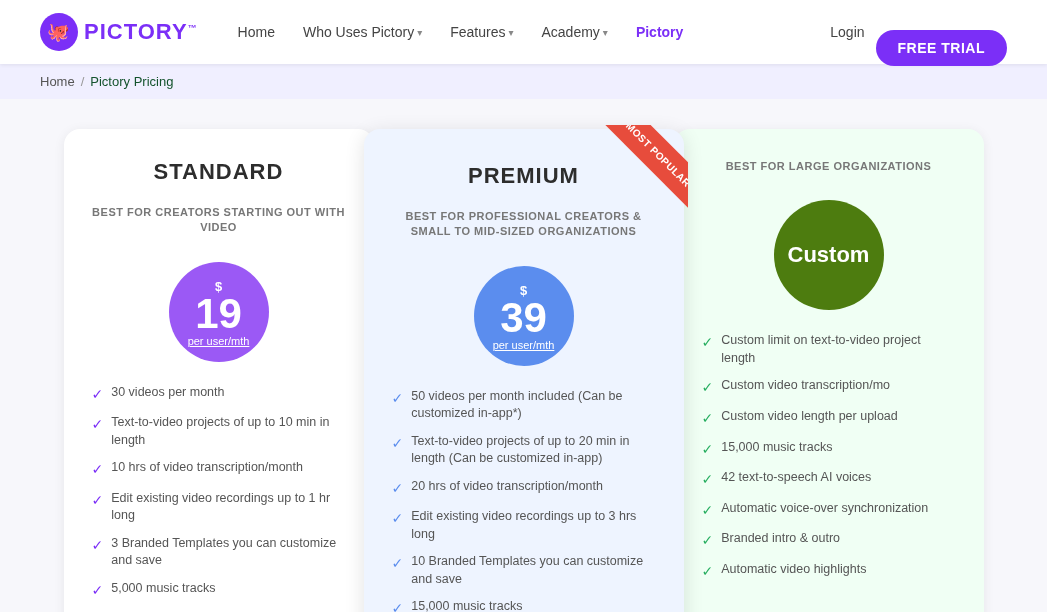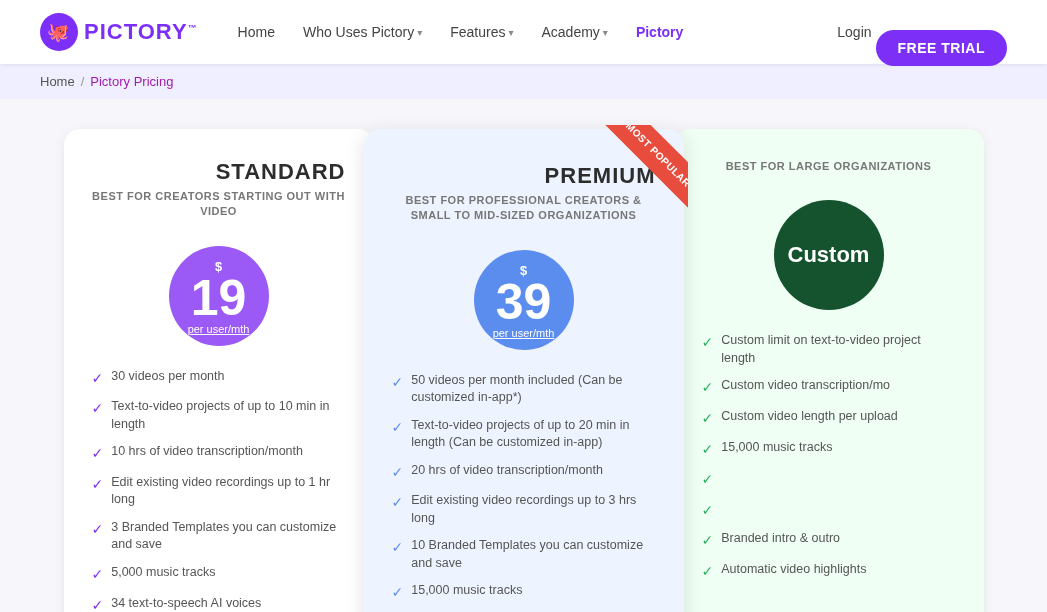--- a/index.html
+++ b/index.html
@@ -35,39 +35,39 @@
     .logo-tm { font-size: 9px; vertical-align: super; color: #7b2ff7; }
     .nav-links {
       display: flex; align-items: center; gap: 28px; flex: 1;
     }
     .nav-link {
       color: #444; text-decoration: none; font-size: 14px; cursor: pointer;
       display: flex; align-items: center; gap: 3px;
     }
     .nav-link.active { color: #7b2ff7; font-weight: 600; }
     .nav-link .chevron { font-size: 10px; color: #888; }
-    .nav-actions { display: flex; align-items: center; gap: 4px; }
+    .nav-actions { display: flex; align-items: center; gap: 11px; }
     .nav-login { color: #444; text-decoration: none; font-size: 14px; cursor: pointer; }
     .btn-free-trial {
       background: #7b2ff7; color: #fff; border: none; border-radius: 30px;
       padding: 10px 22px; font-size: 14px; font-weight: 700; cursor: pointer;
       letter-spacing: 0.5px;
       margin-top: 31px;
     }
 
     
     .breadcrumb {
       background: #f0efff;
       padding: 10px 40px;
       display: flex; align-items: center; gap: 6px;
       font-size: 13px; color: #666;
     }
     .breadcrumb a { color: #555; text-decoration: none; }
     .breadcrumb .sep { color: #999; }
-    .breadcrumb .current { color: #a21caf; }
+    .breadcrumb .current { color: #14532d; }
 
     
     .pricing-section {
       padding: 30px 30px 40px;
       display: flex;
       justify-content: center;
       gap: 0;
       align-items: flex-start;
     }
 
@@ -86,43 +86,43 @@
     .card-premium {
       z-index: 2;
       background: #eef4ff;
       width: 320px;
       padding-top: 34px;
       box-shadow: 0 4px 20px rgba(0,0,0,0.12);
     }
     .card-enterprise { margin-left: -10px; z-index: 1; background: #f0fff4; }
 
     .card-title {
-      font-size: 22px; font-weight: 800; text-align: right;
-      color: #2d2d2d; letter-spacing: 1px; margin-bottom: 4px;
+      font-size: 22px; font-weight: 800; text-align: center;
+      color: #2d2d2d; letter-spacing: 1px; margin-bottom: 20px;
     }
     .card-subtitle {
       font-size: 11px; font-weight: 600; text-align: center;
       color: #777; letter-spacing: 0.5px; margin-bottom: 26px;
       text-transform: uppercase; line-height: 1.4;
     }
 
     
     .price-circle {
       width: 100px; height: 100px;
       border-radius: 50%;
       background: #9b59f5;
       display: flex; flex-direction: column;
       align-items: center; justify-content: center;
       margin: 0 auto 22px;
       color: #fff;
     }
     .price-circle.premium-circle { background: #5b8dee; }
-    .price-circle.enterprise-circle { background: #14532d; width: 110px; height: 110px; }
+    .price-circle.enterprise-circle { background: #4d7c0f; width: 110px; height: 110px; }
     .price-dollar { font-size: 13px; font-weight: 600; line-height: 1; margin-top: 4px; }
-    .price-amount { font-size: 50px; font-weight: 800; line-height: 1; }
+    .price-amount { font-size: 42px; font-weight: 800; line-height: 1; }
     .price-per { font-size: 11px; font-weight: 500; text-decoration: underline; }
     .price-custom { font-size: 22px; font-weight: 800; }
 
     
     .ribbon {
       position: absolute;
       top: -4px; right: -4px;
       width: 90px; height: 90px;
       overflow: hidden;
       z-index: 10;
@@ -295,23 +295,25 @@
       <li>
           <span class="check green">✓</span>
           <span>Custom video length per upload</span>
         </li>
       <li>
           <span class="check green">✓</span>
           <span>15,000 music tracks</span>
         </li>
       <li>
           <span class="check green">✓</span>
-        </li>
-      <li>
-          <span class="check green">✓</span>
+          <span>42 text-to-speech AI voices</span>
+        </li>
+      <li>
+          <span class="check green">✓</span>
+          <span>Automatic voice-over synchronization</span>
         </li>
       <li>
           <span class="check green">✓</span>
           <span>Branded intro &amp; outro</span>
         </li>
       <li>
           <span class="check green">✓</span>
           <span>Automatic video highlights</span>
         </li>
 

